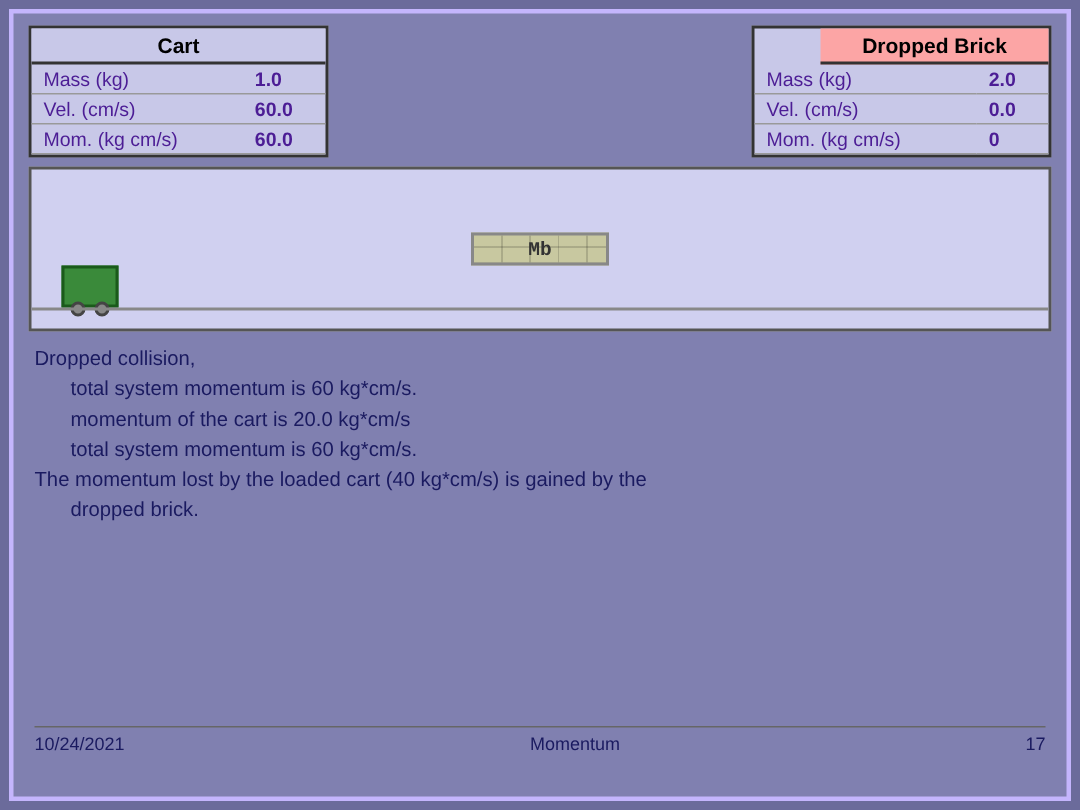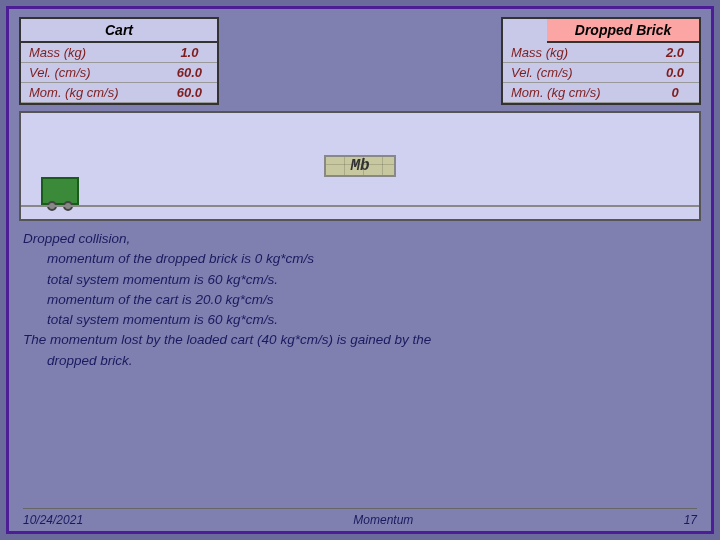--- a/index.html
+++ b/index.html
@@ -11,23 +11,22 @@
       overflow: hidden;
       position: relative;
     }
 
     .outer-border {
       position: absolute;
       top: 6px;
       left: 6px;
       right: 6px;
       bottom: 6px;
-      border: 3px solid #4c1d95;
+      border: 3px solid #c4b5fd;
       background-color: #8080b0;
-      font-style: italic;
     }
 
     
     .tables-section {
       display: flex;
       flex-direction: row;
       padding: 8px 10px 6px 10px;
       gap: 0;
     }
 
@@ -52,27 +51,27 @@
       margin-left: 44px;
     }
 
     .data-table table {
       width: 100%;
       border-collapse: collapse;
     }
 
     .data-table table td {
       font-size: 13px;
-      color: #7f1d1d;
+      color: #4c1d95;
       padding: 2px 8px;
       border-bottom: 1px solid #999;
     }
 
     .data-table table td:last-child {
-      text-align: center;
+      text-align: left;
       font-weight: bold;
     }
 
     .spacer {
       flex: 1;
     }
 
     
     .animation-area {
       margin: 0 10px;
@@ -127,28 +126,28 @@
       background-color: #888;
       border: 2px solid #444;
     }
 
     
     .brick-obj {
       position: absolute;
       bottom: 42px;
       left: 50%;
       transform: translateX(-50%);
-      width: 72px;
+      width: 92px;
       height: 22px;
       background-color: #c8c8a0;
       border: 2px solid #888;
       display: flex;
       align-items: center;
       justify-content: center;
-      font-size: 16px;
+      font-size: 13px;
       font-weight: bold;
       color: #333;
       font-family: 'Courier New', monospace;
       
       background-image: repeating-linear-gradient(
         0deg,
         transparent,
         transparent 10px,
         rgba(0,0,0,0.15) 10px,
         rgba(0,0,0,0.15) 11px
@@ -175,21 +174,21 @@
     }
 
     .text-section .indent {
       display: block;
       padding-left: 24px;
     }
 
     
     .footer {
       position: absolute;
-      bottom: 4px;
+      bottom: 28px;
       left: 14px;
       right: 14px;
       display: flex;
       flex-direction: row;
       justify-content: space-between;
       align-items: center;
       font-size: 12px;
       color: #1a1a60;
       border-top: 1px solid #666;
       padding-top: 4px;
@@ -261,21 +260,20 @@
 
     <div class="brick-obj">
       <span>Mb</span>
     </div>
 
     <div class="track-line"></div>
   </div>
 
   <div class="text-section">
     <span class="line">Dropped collision,</span>
-    <span class="indent">momentum of the dropped brick is 0 kg*cm/s</span>
     <span class="indent">total system momentum is 60 kg*cm/s.</span>
     <span class="indent">momentum of the cart is 20.0 kg*cm/s</span>
     <span class="indent">total system momentum is 60 kg*cm/s.</span>
     <span class="line">The momentum lost by the loaded cart (40 kg*cm/s) is gained by the</span>
     <span class="indent">dropped brick.</span>
   </div>
 
   <div class="footer">
     <span>10/24/2021</span>
     <span class="footer-center">Momentum</span>

